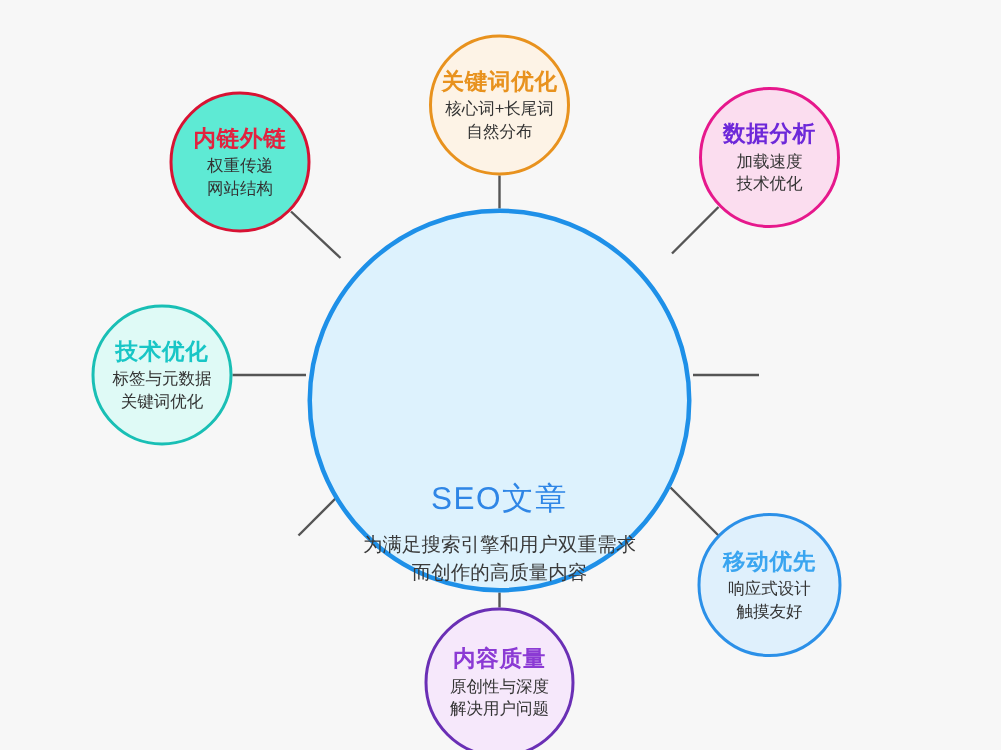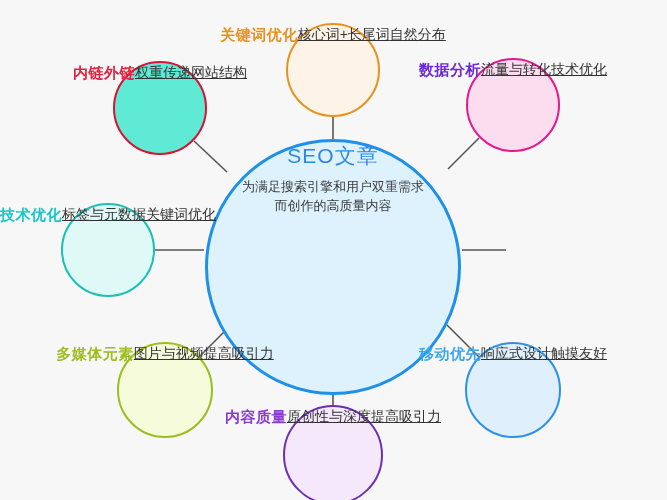--- a/index.html
+++ b/index.html
@@ -24,46 +24,46 @@
     left: 0;
     top: 0;
     width: 667px;
     height: 500px;
   }
   .node {
     position: absolute;
     box-sizing: border-box;
     border-radius: 50%;
     display: flex;
-    flex-direction: row;
+    flex-direction: column;
+    align-items: center;
     justify-content: center;
     text-align: center;
     line-height: 1.32;
   }
   .node-title {
     font-size: 15px;
     font-weight: bold;
     letter-spacing: 0.5px;
     margin-bottom: 2px;
     white-space: nowrap;
   }
   .node-line {
-    font-size: 14px;
+    font-size: 11px;
     color: #333333;
     white-space: nowrap;
-    text-decoration: underline;
   }
   #center-node {
     position: absolute;
     box-sizing: border-box;
     border-radius: 50%;
     display: flex;
     flex-direction: column;
     align-items: center;
-    justify-content: flex-start;
+    justify-content: flex-end;
     text-align: center;
     background: #ddf2fd;
     border: 3px solid #1e90e8;
   }
   #center-title {
     font-size: 21px;
     color: #2f86e6;
     letter-spacing: 1px;
     margin-bottom: 8px;
     white-space: nowrap;
@@ -94,37 +94,32 @@
       <div class="center-line">为满足搜索引擎和用户双重需求</div>
       <div class="center-line">而创作的高质量内容</div>
     </div>
     <div class="node" style="left: 286px; top: 23px; width: 94px; height: 94px; background: rgb(253, 243, 230); border: 2px solid rgb(232, 146, 30);">
       <div class="node-title" style="color: rgb(232, 146, 30);">关键词优化</div>
       <div class="node-line">核心词+长尾词</div>
       <div class="node-line">自然分布</div>
     </div>
     <div class="node" style="left: 466px; top: 58px; width: 94px; height: 94px; background: rgb(251, 221, 239); border: 2px solid rgb(230, 24, 140);">
       <div class="node-title" style="color: #6d28d9;">数据分析</div>
-      <div class="node-line">流量与转化</div>
+      <div class="node-line">加载速度</div>
       <div class="node-line">技术优化</div>
     </div>
     <div class="node" style="left: 465px; top: 342px; width: 96px; height: 96px; background: rgb(223, 240, 252); border: 2px solid rgb(43, 144, 232);">
       <div class="node-title" style="color: rgb(58, 165, 240);">移动优先</div>
       <div class="node-line">响应式设计</div>
       <div class="node-line">触摸友好</div>
     </div>
     <div class="node" style="left: 283px; top: 405px; width: 100px; height: 100px; background: rgb(246, 232, 251); border: 2px solid rgb(106, 47, 181);">
       <div class="node-title" style="color: rgb(139, 58, 212);">内容质量</div>
       <div class="node-line">原创性与深度</div>
-      <div class="node-line">提高吸引力</div>
-    </div>
-    <div class="node" style="left: 117px; top: 342px; width: 96px; height: 96px; background: rgb(246, 251, 220); border: 2px solid rgb(155, 189, 30);">
-      <div class="node-title" style="color: rgb(155, 189, 30);">多媒体元素</div>
-      <div class="node-line">图片与视频</div>
-      <div class="node-line">提高吸引力</div>
+      <div class="node-line">解决用户问题</div>
     </div>
     <div class="node" style="left: 61px; top: 203px; width: 94px; height: 94px; background: rgb(223, 250, 246); border: 2px solid rgb(25, 191, 181);">
       <div class="node-title" style="color: rgb(25, 198, 198);">技术优化</div>
       <div class="node-line">标签与元数据</div>
       <div class="node-line">关键词优化</div>
     </div>
     <div class="node" style="left: 113px; top: 61px; width: 94px; height: 94px; background: #5eead4; border: 2px solid rgb(216, 18, 51);">
       <div class="node-title" style="color: rgb(226, 34, 63);">内链外链</div>
       <div class="node-line">权重传递</div>
       <div class="node-line">网站结构</div>

